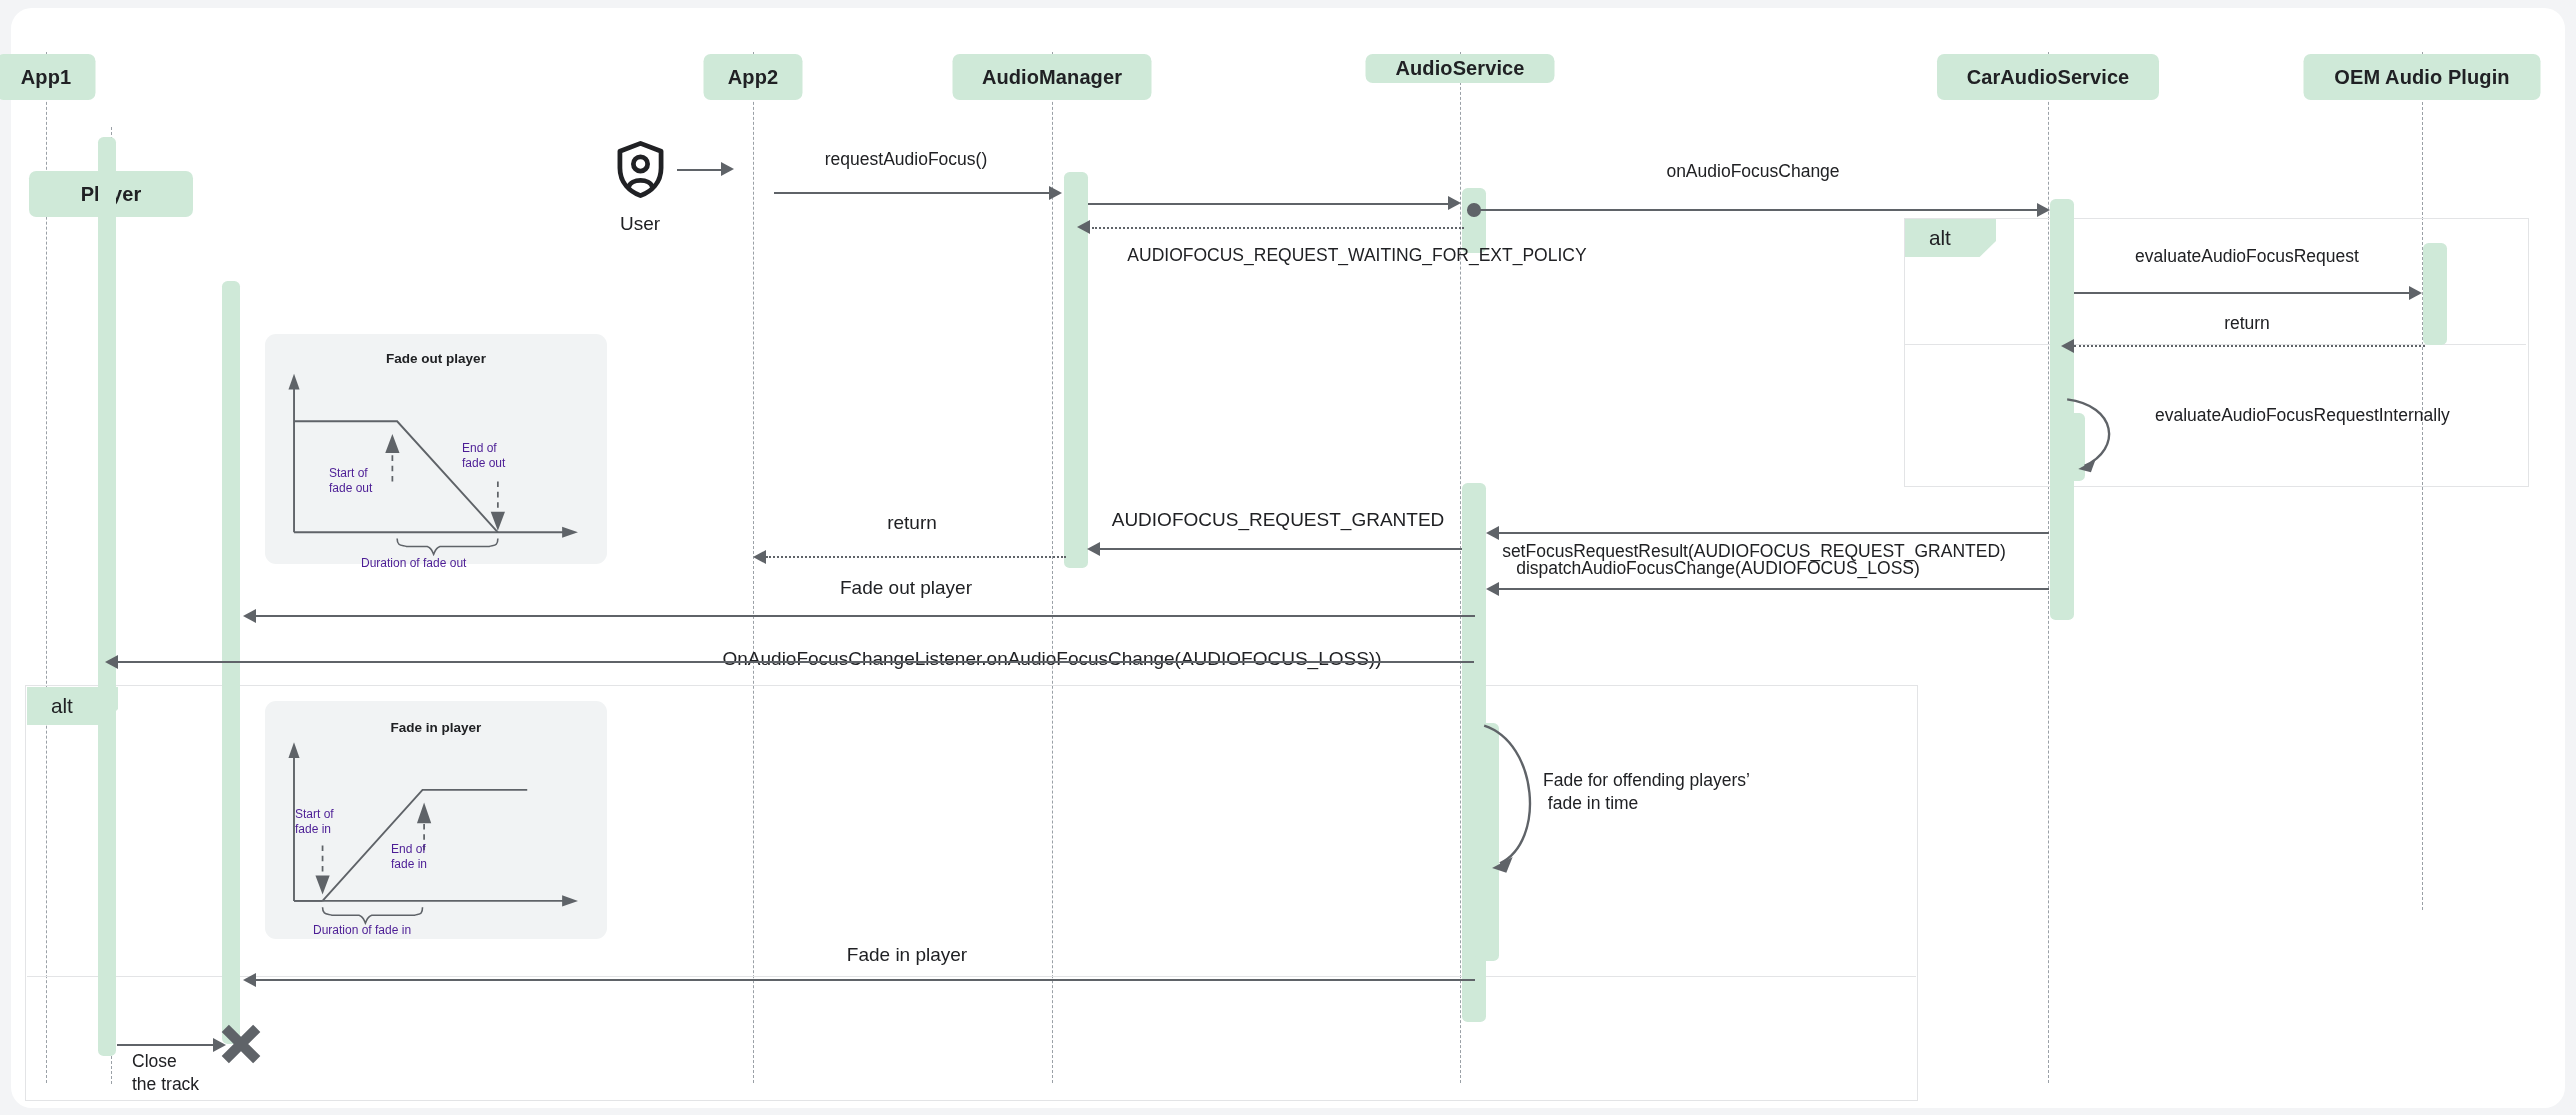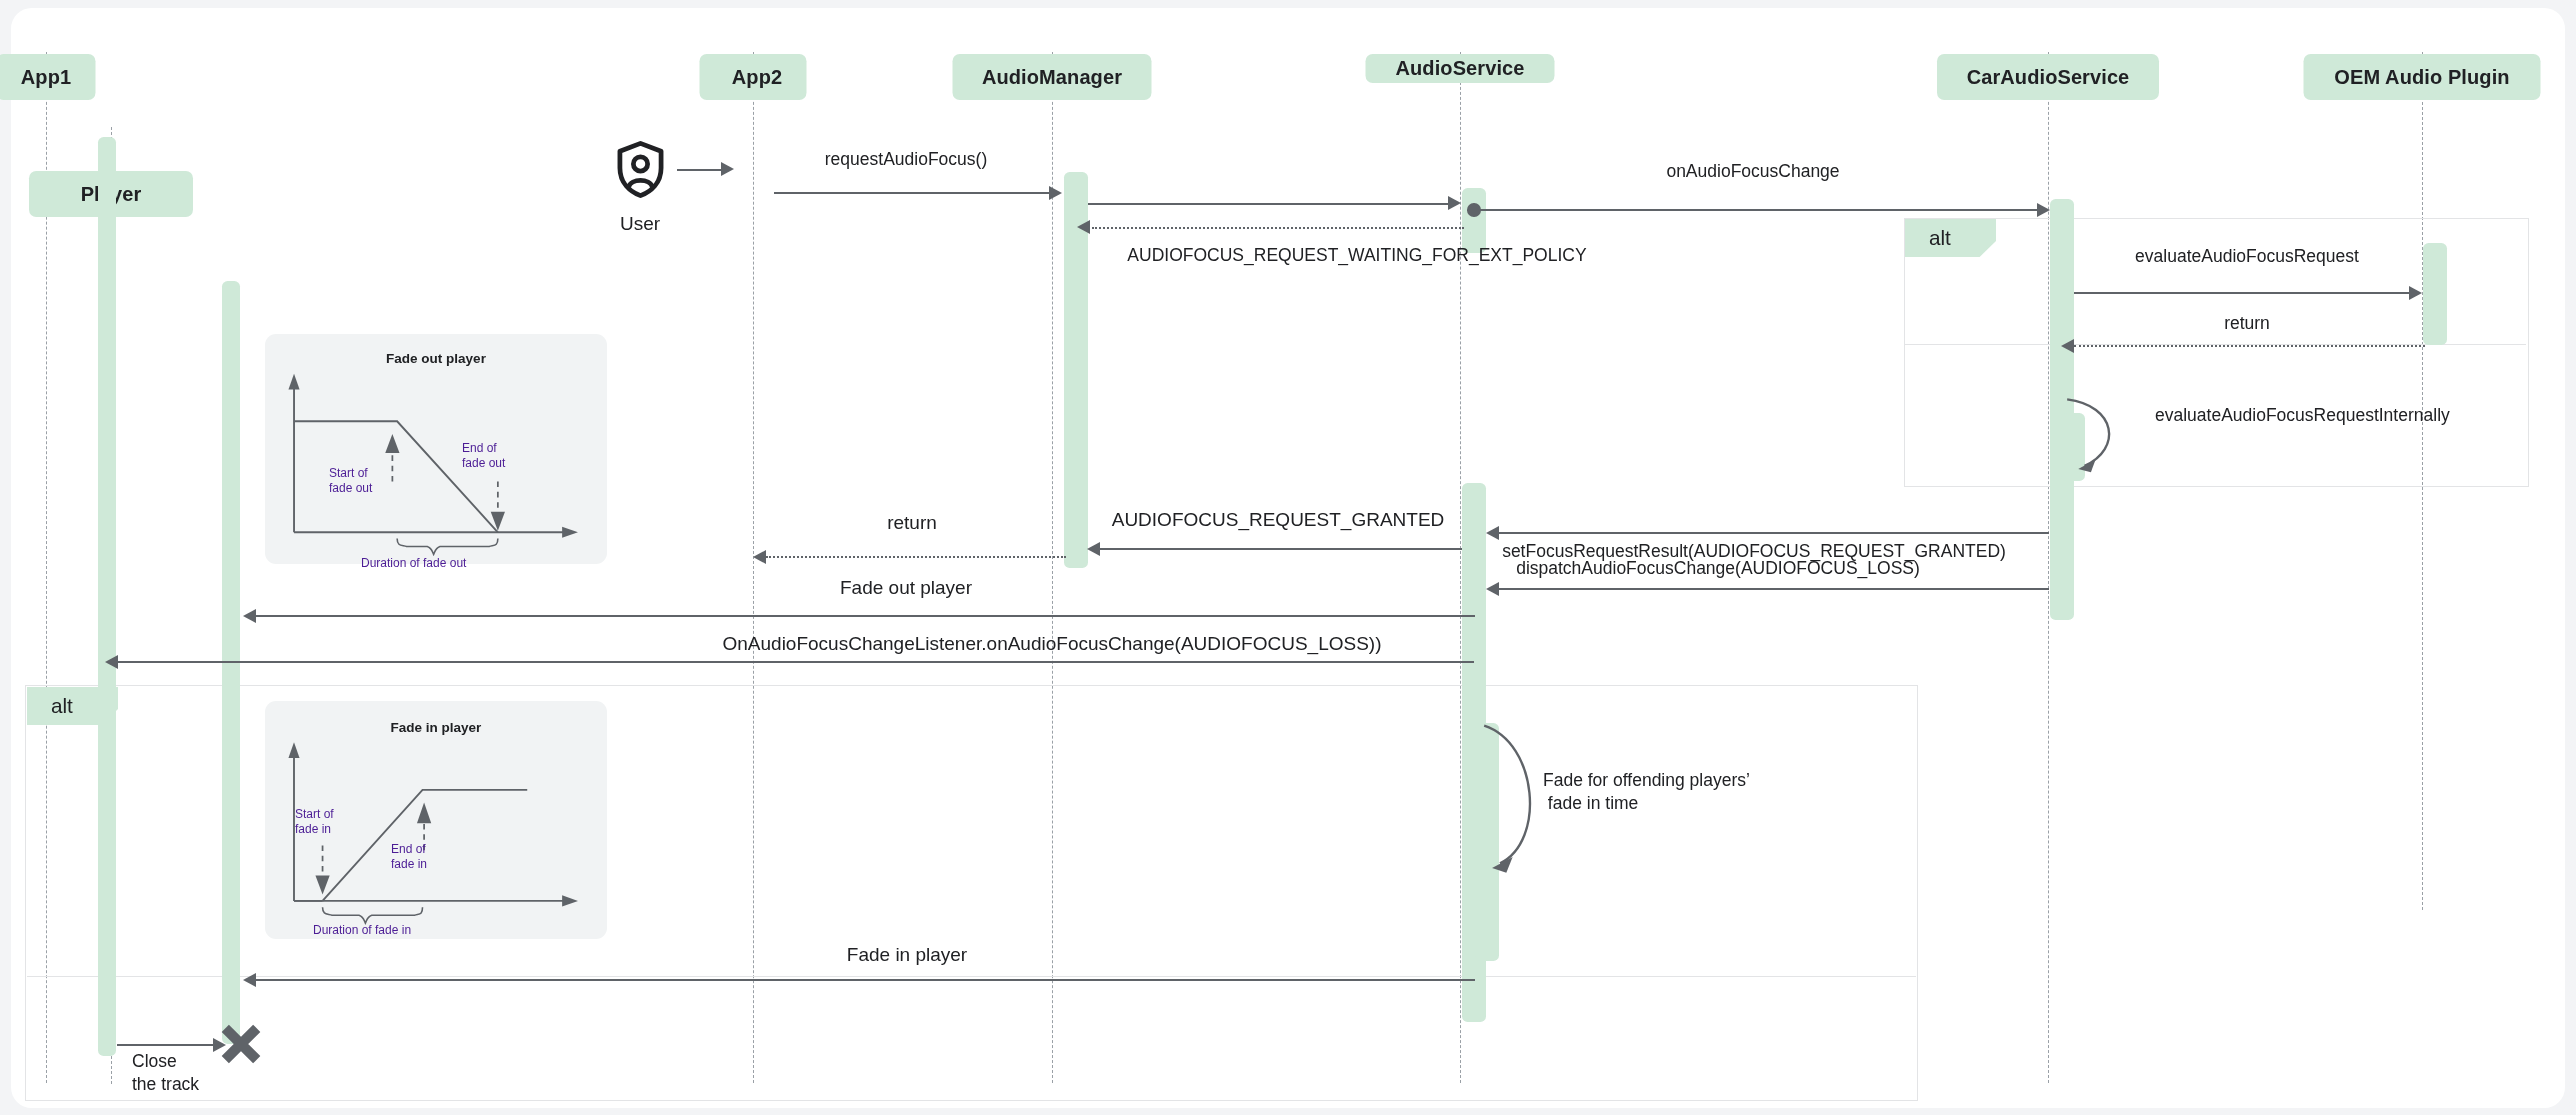--- a/index.html
+++ b/index.html
@@ -54,21 +54,21 @@
     <div class="fraglabel" style="left:16px;top:679px;width:91px;height:38px;">
       <span>alt</span>
     </div>
 
     <div class="pbox" style="left:35px;top:46px;width:99px;height:46px;transform:translateX(-50%);">
       <span>App1</span>
     </div>
     <div class="pbox" style="left:100px;top:163px;width:164px;height:46px;transform:translateX(-50%);">
       <span>Player</span>
     </div>
-    <div class="pbox" style="left:742px;top:46px;width:99px;height:46px;transform:translateX(-50%);padding-left:8px;">
+    <div class="pbox" style="left:742px;top:46px;width:99px;height:46px;transform:translateX(-50%);">
       <span>App2</span>
     </div>
     <div class="pbox" style="left:1041px;top:46px;width:199px;height:46px;transform:translateX(-50%);">
       <span>AudioManager</span>
     </div>
     <div class="pbox" style="left:1449px;top:46px;width:189px;height:29px;transform:translateX(-50%);">
       <span>AudioService</span>
     </div>
     <div class="pbox" style="left:2037px;top:46px;width:222px;height:46px;transform:translateX(-50%);">
       <span>CarAudioService</span>
@@ -140,21 +140,21 @@
     <div class="ah-l" style="left:742px;top:542px;"></div>
 
     <div class="lbl" style="left:1707px;top:550px;transform:translateX(-50%);">dispatchAudioFocusChange(AUDIOFOCUS_LOSS)</div>
     <div class="msg" style="left:1487px;top:580px;width:551px;"></div>
     <div class="ah-l" style="left:1475px;top:574px;"></div>
 
     <div class="lbl big" style="left:895px;top:569px;transform:translateX(-50%);">Fade out player</div>
     <div class="msg" style="left:245px;top:607px;width:1219px;"></div>
     <div class="ah-l" style="left:232px;top:601px;"></div>
 
-    <div class="lbl big" style="left:1041px;top:625px;transform:translateX(-50%);text-align:center;">OnAudioFocusChangeListener.onAudioFocusChange(AUDIOFOCUS_LOSS))</div>
+    <div class="lbl big" style="left:1041px;top:640px;transform:translateX(-50%);text-align:center;">OnAudioFocusChangeListener.onAudioFocusChange(AUDIOFOCUS_LOSS))</div>
     <div class="msg" style="left:106px;top:653px;width:1357px;"></div>
     <div class="ah-l" style="left:94px;top:647px;"></div>
 
     <svg style="left:1470px;top:714px;width:87px;height:153px;" viewBox="0 0 110 192">
       <path d="M4 4 C72 26 82 150 24 178" fill="none" stroke="#5f6368" stroke-width="3"></path>
       <path d="M40 170 L14 184 L32 190 Z" fill="#5f6368"></path>
     </svg>
     <div class="multiline" style="left:1532px;top:761px;">Fade for offending players’
  fade in time</div>
 

